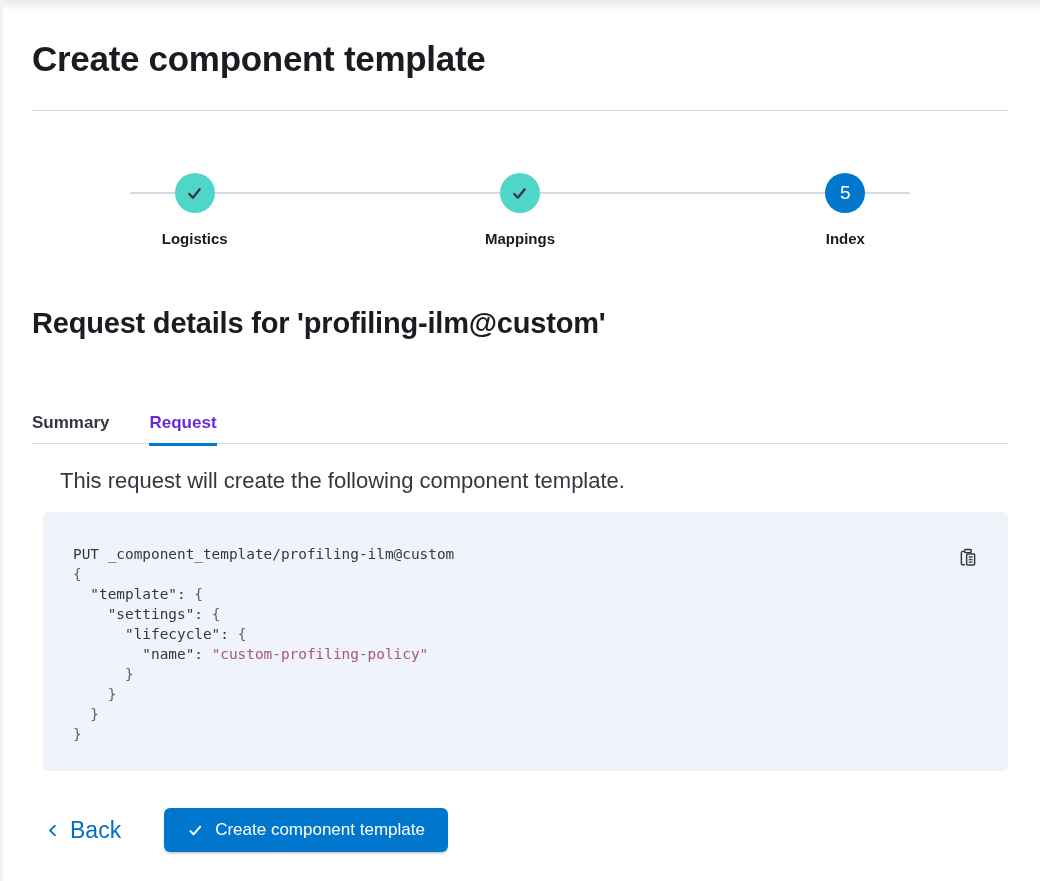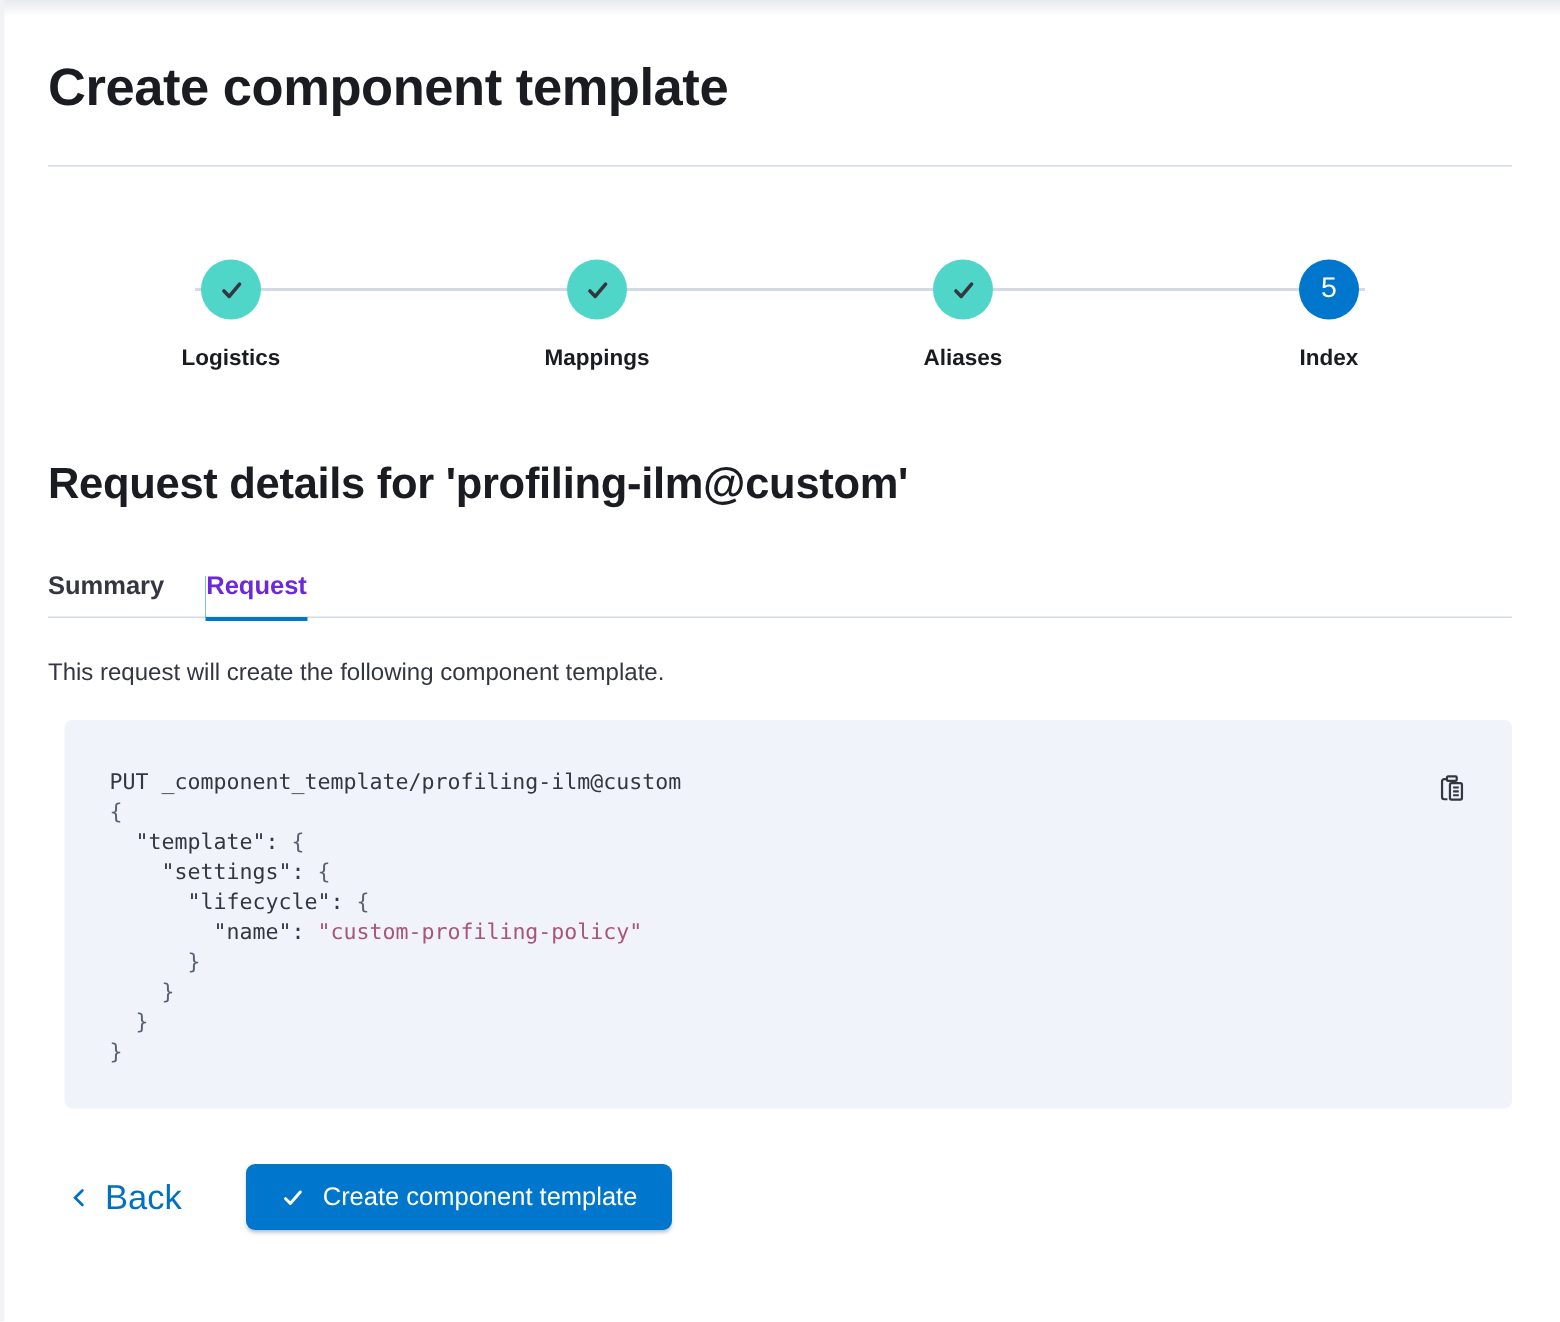--- a/index.html
+++ b/index.html
@@ -56,29 +56,29 @@
   h2.section-heading {
     margin-top: 56px;
     font-size: 29px;
     line-height: 35px;
     font-weight: 700;
     color: #1a1c21;
     letter-spacing: -0.2px;
   }
 
   
-  .tabs { display: flex; gap: 28px; margin-top: 40px; border-bottom: 1px solid #d3dae6; }
+  .tabs { display: flex; gap: 40px; margin-top: 72px; border-bottom: 1px solid #d3dae6; }
   .tab {
     font-size: 17px; line-height: 20px; font-weight: 700;
     color: #343741; padding-bottom: 10px; cursor: pointer;
     background: none; border: none;
   }
   .tab.active { color: #6d28d9; box-shadow: 0 3px 0 0 #0077cc; }
 
-  p.description { margin-top: 26px; font-size: 16px; line-height: 21px; color: #343741; }
+  p.description { margin-top: 26px; font-size: 22px; line-height: 21px; color: #343741; margin-left: 28px; }
 
   
   .code-block {
     margin-top: 21px;
     background: #f0f3fa;
     border-radius: 5px;
     padding: 32px 24px 27px 30px;
     position: relative;
     font-family: "DejaVu Sans Mono", "Liberation Mono", monospace;
     font-size: 14.4px;
@@ -137,28 +137,20 @@
       </span>
       <span class="step-label">Logistics</span>
     </button>
     <button class="step">
       <span class="step-circle complete">
         <svg width="19" height="19" viewBox="0 0 16 16">
             <path d="M3.6 8.4l3 3.1 5.8-7" fill="none" stroke="#343741" stroke-width="2" stroke-linecap="round" stroke-linejoin="round"></path>
           </svg>
       </span>
       <span class="step-label">Mappings</span>
-    </button>
-    <button class="step">
-      <span class="step-circle complete">
-        <svg width="19" height="19" viewBox="0 0 16 16">
-            <path d="M3.6 8.4l3 3.1 5.8-7" fill="none" stroke="#343741" stroke-width="2" stroke-linecap="round" stroke-linejoin="round"></path>
-          </svg>
-      </span>
-      <span class="step-label">Aliases</span>
     </button>
     <button class="step">
       <span class="step-circle current">
         <span>5</span>
       </span>
       <span class="step-label">Index</span>
     </button>
   </div>
 
   <h2 class="section-heading">Request details for 'profiling-ilm@custom'</h2>

